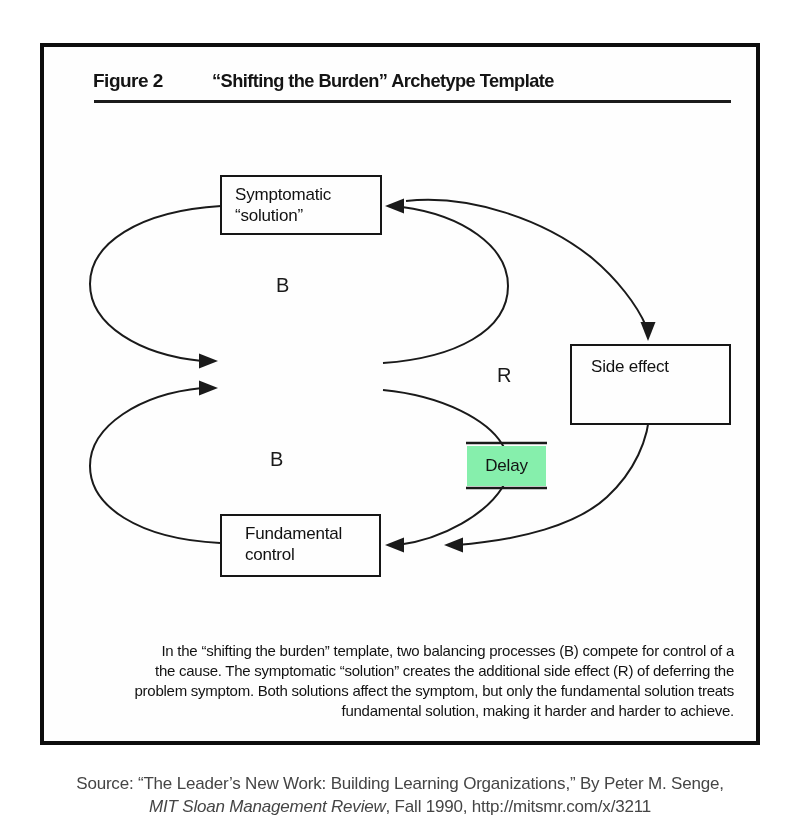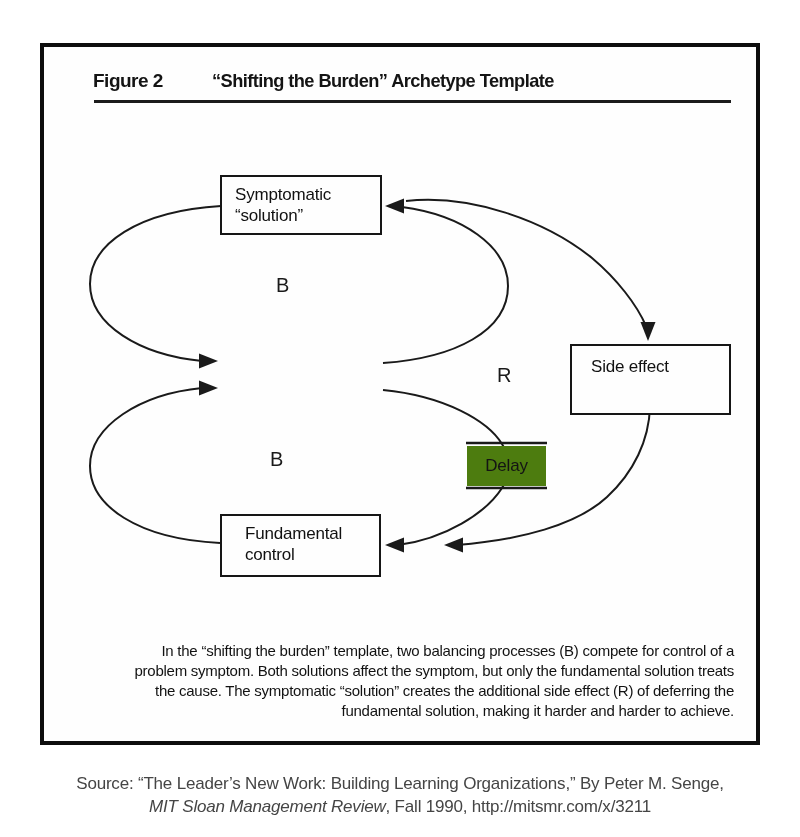--- a/index.html
+++ b/index.html
@@ -30,33 +30,33 @@
   svg.diagram { position: absolute; left: 40px; top: 43px; width: 720px; height: 702px; z-index: 1; }
 
   .node {
     position: absolute; z-index: 3; background: #fefefe;
     border: 2.5px solid #161616;
     font-size: 17px; line-height: 21px; color: #111; letter-spacing: -0.2px;
   }
   .node .txt { display: block; }
   .node-symptomatic { left: 220px; top: 175px; width: 162px; height: 60px; padding: 7px 4px 0 13px; }
   .node-problem     { left: 219px; top: 345px; width: 164px; height: 61px; padding: 7px 0 0 13px; }
-  .node-sideeffect  { left: 570px; top: 344px; width: 161px; height: 71px; padding: 10px 0 0 19px; }
+  .node-sideeffect  { left: 570px; top: 344px; width: 161px; height: 81px; padding: 10px 0 0 19px; }
   .node-fundamental { left: 220px; top: 514px; width: 161px; height: 63px; padding: 7px 0 0 23px; }
 
   .loop-label {
     position: absolute; z-index: 2; font-size: 20px; color: #1a1a1a; letter-spacing: 0;
   }
   .lbl-b-upper { left: 276px; top: 274px; }
   .lbl-r       { left: 497px; top: 364px; }
   .lbl-b-lower { left: 270px; top: 448px; }
 
   .delay-label {
     position: absolute; z-index: 2; left: 467px; top: 446px; width: 79px; height: 40px;
-    background: #4d7c0f; display: flex; align-items: center; justify-content: center;
+    background: #86efac; display: flex; align-items: center; justify-content: center;
     font-size: 17px; color: #141414; letter-spacing: -0.2px;
   }
 
   .caption { position: absolute; left: 89px; top: 641px; width: 645px; z-index: 2; text-align: right; }
   .caption .cap-line {
     white-space: nowrap; font-size: 15px; line-height: 20px;
     letter-spacing: -0.25px; color: #121212;
   }
 
   .source {
@@ -123,22 +123,22 @@
   </div>
 
   <div class="loop-label lbl-b-upper">B</div>
   <div class="loop-label lbl-r">R</div>
   <div class="loop-label lbl-b-lower">B</div>
 
   <div class="delay-label">Delay</div>
 
   <div class="caption">
     <div class="cap-line">In the “shifting the burden” template, two balancing processes (B) compete for control of a</div>
+    <div class="cap-line">the cause. The symptomatic “solution” creates the additional side effect (R) of deferring the</div>
     <div class="cap-line">problem symptom. Both solutions affect the symptom, but only the fundamental solution treats</div>
-    <div class="cap-line">the cause. The symptomatic “solution” creates the additional side effect (R) of deferring the</div>
     <div class="cap-line">fundamental solution, making it harder and harder to achieve.</div>
   </div>
 
   <div class="source">
     <div>Source: “The Leader’s New Work: Building Learning Organizations,” By Peter M. Senge,</div>
     <div><span class="journal">MIT Sloan Management Review</span><span>, Fall 1990, http://mitsmr.com/x/3211</span></div>
   </div>
 
 </div>
 

